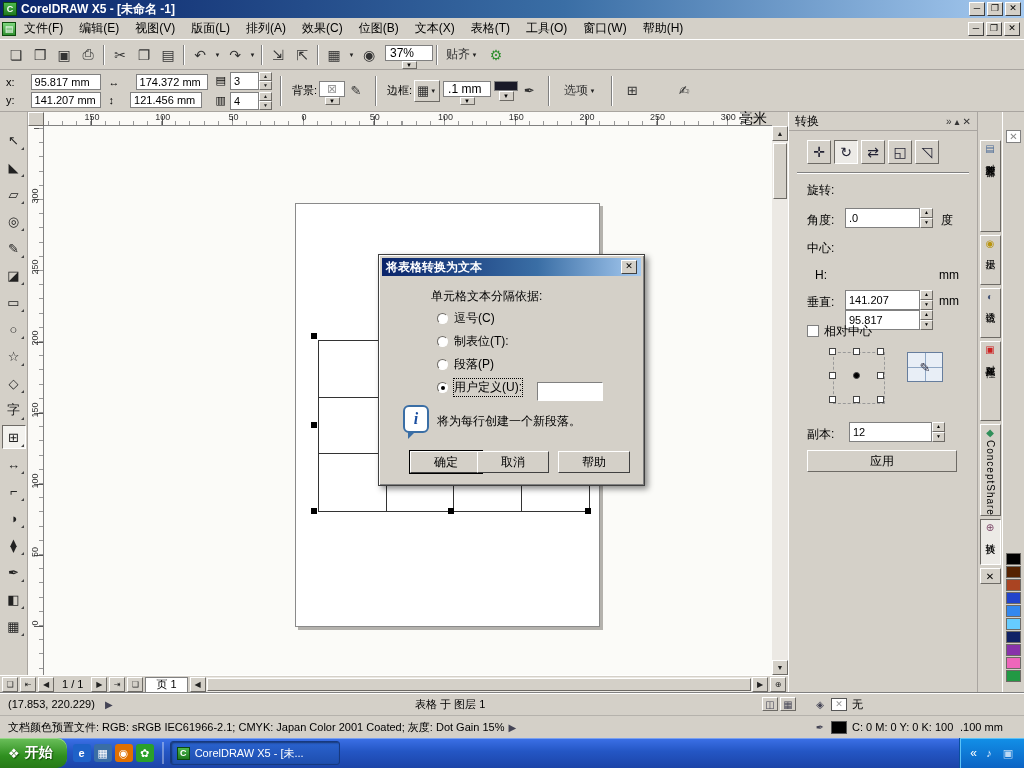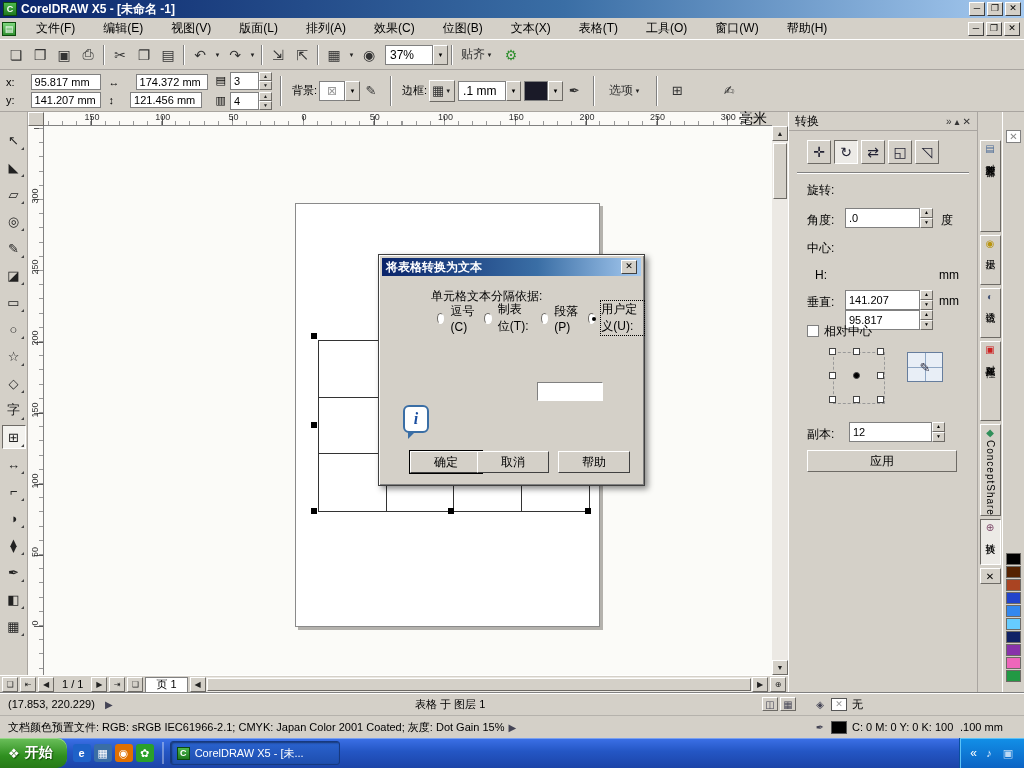--- a/index.html
+++ b/index.html
@@ -12,27 +12,27 @@
   .groove{border-top:1px solid #808080;border-bottom:1px solid #ffffff;height:0;}
   .vsep{width:2px;border-left:1px solid #808080;border-right:1px solid #ffffff;height:20px;margin:0 3px;}
   
   #titlebar{left:0;top:0;width:1024px;height:18px;background:linear-gradient(90deg,#0a246a,#3a6ea5 55%,#a6caf0);display:flex;align-items:center;padding:0 3px;color:#fff;}
   #titlebar .ttl{font-weight:bold;font-size:12px;margin-left:4px;white-space:nowrap;}
   .appicon{width:14px;height:14px;background:linear-gradient(#4db84d,#1f7a1f);border:1px solid #0c4a0c;color:#fff;font-size:9px;font-weight:bold;display:flex;align-items:center;justify-content:center;}
   .winbtns{margin-left:auto;display:flex;gap:2px;}
   .wbtn{width:16px;height:14px;background:#d4d0c8;border:1px solid;border-color:#fff #404040 #404040 #fff;font-size:9px;line-height:11px;text-align:center;color:#000;}
   
   #menubar{left:0;top:18px;width:1024px;height:22px;display:flex;align-items:center;border-bottom:1px solid #fff;padding:0 2px;}
-  .menu-item{padding:3px 8px;white-space:nowrap;margin-left:12px;}
+  .menu-item{padding:3px 8px;white-space:nowrap;}
   #menubar .winbtns{margin-left:auto;margin-right:2px;}
   
   #toolbar{left:0;top:40px;width:1024px;height:30px;display:flex;align-items:center;padding:0 4px;border-bottom:1px solid #a9a5a0;}
   .tbtn{width:24px;height:24px;display:flex;align-items:center;justify-content:center;font-size:14px;color:#333;background:#d4d0c8;border:1px solid transparent;}
   .dd{width:11px;height:24px;display:flex;align-items:center;justify-content:center;font-size:6px;color:#222;}
-  .combo{height:20px;display:flex;align-items:center;}
+  .combo{height:20px;display:flex;align-items:center;flex-direction:column;}
   .combo .cfield{height:20px;background:#fff;border:1px solid #808080;padding:0 4px;display:flex;align-items:center;min-width:48px;}
   .combo .cbtn{width:15px;height:20px;background:#d4d0c8;border:1px solid;border-color:#fff #6d6a65 #6d6a65 #fff;font-size:6px;display:flex;align-items:center;justify-content:center;}
   
   #propbar{left:0;top:70px;width:1024px;height:42px;display:flex;align-items:center;padding:0 4px;border-bottom:1px solid #a9a5a0;}
   .pcol{display:flex;flex-direction:column;gap:2px;justify-content:center;}
   .prow{display:flex;align-items:center;gap:2px;}
   .pfield{height:16px;background:#fff;border:1px solid #808080;font-size:11px;padding:0 3px;display:flex;align-items:center;margin-left:12px;}
   .plabel{font-size:11px;margin:0 2px;}
   .spin{display:flex;height:18px;}
   .spin .sfield{background:#fff;border:1px solid #808080;font-size:11px;padding:0 3px;display:flex;align-items:center;flex:1;}
@@ -95,21 +95,21 @@
   
   #palette{left:1002px;top:112px;width:22px;height:580px;border-left:1px solid #fff;display:flex;flex-direction:column;align-items:center;}
   #nofill-well{margin-top:18px;width:15px;height:13px;background:#fff;border:1px solid #808080;font-size:10px;line-height:11px;text-align:center;color:#888;}
   #swatches{position:absolute;left:3px;top:441px;display:flex;flex-direction:column;gap:1px;}
   .swatch{width:15px;height:12px;border:1px solid #6d6a65;}
   
   #dialog{left:378px;top:254px;width:267px;height:232px;background:#d4d0c8;border:1px solid #404040;box-shadow:inset 1px 1px 0 #fff,inset -1px -1px 0 #808080,3px 3px 6px rgba(0,0,0,.45);z-index:20;}
   #dialog-title{position:absolute;left:3px;top:3px;right:3px;height:18px;background:linear-gradient(90deg,#0a246a,#3a6ea5 60%,#a6caf0);color:#fff;font-weight:bold;font-size:12px;display:flex;align-items:center;padding:0 4px;}
   #dialog-title .wbtn{margin-left:auto;}
   #dlg-prompt{position:absolute;left:52px;top:33px;font-size:12px;}
-  #radio-group{position:absolute;left:58px;top:56px;display:flex;flex-direction:row;gap:9px;align-items:center;}
+  #radio-group{position:absolute;left:58px;top:56px;display:flex;flex-direction:column;gap:9px;}
   .radiorow{display:flex;align-items:center;gap:6px;height:14px;}
   .radio{width:11px;height:11px;border-radius:50%;background:#fff;border:1px solid;border-color:#6d6a65 #fff #fff #6d6a65;position:relative;}
   .radio.on::after{content:"";position:absolute;left:3px;top:3px;width:4px;height:4px;border-radius:50%;background:#000;}
   .radiolabel{font-size:12px;}
   .radiolabel.focus{outline:1px dotted #000;}
   #custom-input{position:absolute;left:158px;top:127px;width:66px;height:19px;border:1px solid;border-color:#808080 #fff #fff #808080;background:#fff;font-size:12px;padding:0 3px;font-family:inherit;}
   #info-icon{position:absolute;left:24px;top:150px;width:26px;height:28px;border:2px solid #3a6ea5;border-radius:6px;background:#fff;color:#1b4fa0;display:flex;align-items:center;justify-content:center;font-family:"Liberation Serif","DejaVu Serif",serif;font-style:italic;font-weight:bold;font-size:16px;}
   #info-icon::after{content:"";position:absolute;left:3px;bottom:-8px;width:0;height:0;border-top:8px solid #3a6ea5;border-right:8px solid transparent;}
   #info-text{position:absolute;left:58px;top:158px;width:200px;font-size:12px;}
   .dlgbtn{position:absolute;top:196px;width:72px;height:22px;display:flex;align-items:center;justify-content:center;font-size:12px;background:#d4d0c8;border:1px solid;border-color:#fff #404040 #404040 #fff;}
@@ -545,20 +545,21 @@
           <span class="radio"></span>
           <span class="radiolabel">段落(P)</span>
         </div>
         <div class="radiorow">
           <span class="radio on"></span>
           <span class="radiolabel focus">用户定义(U):</span>
         </div>
       </div>
     <input id="custom-input" value="" style="">
     <div id="info-icon">i</div>
+    <div id="info-text">将为每行创建一个新段落。</div>
     <div class="dlgbtn default" style="left:17px;margin-left:14px;">确定</div>
     <div class="dlgbtn" style="left:98px;">取消</div>
     <div class="dlgbtn" style="left:179px;">帮助</div>
   </div>
 
   <div id="pagenav" class="abs">
     <span class="navbtn">❏</span>
     <span class="navbtn">⇤</span>
     <span class="navbtn">◀</span>
     <span id="pageinfo">1 / 1</span>

